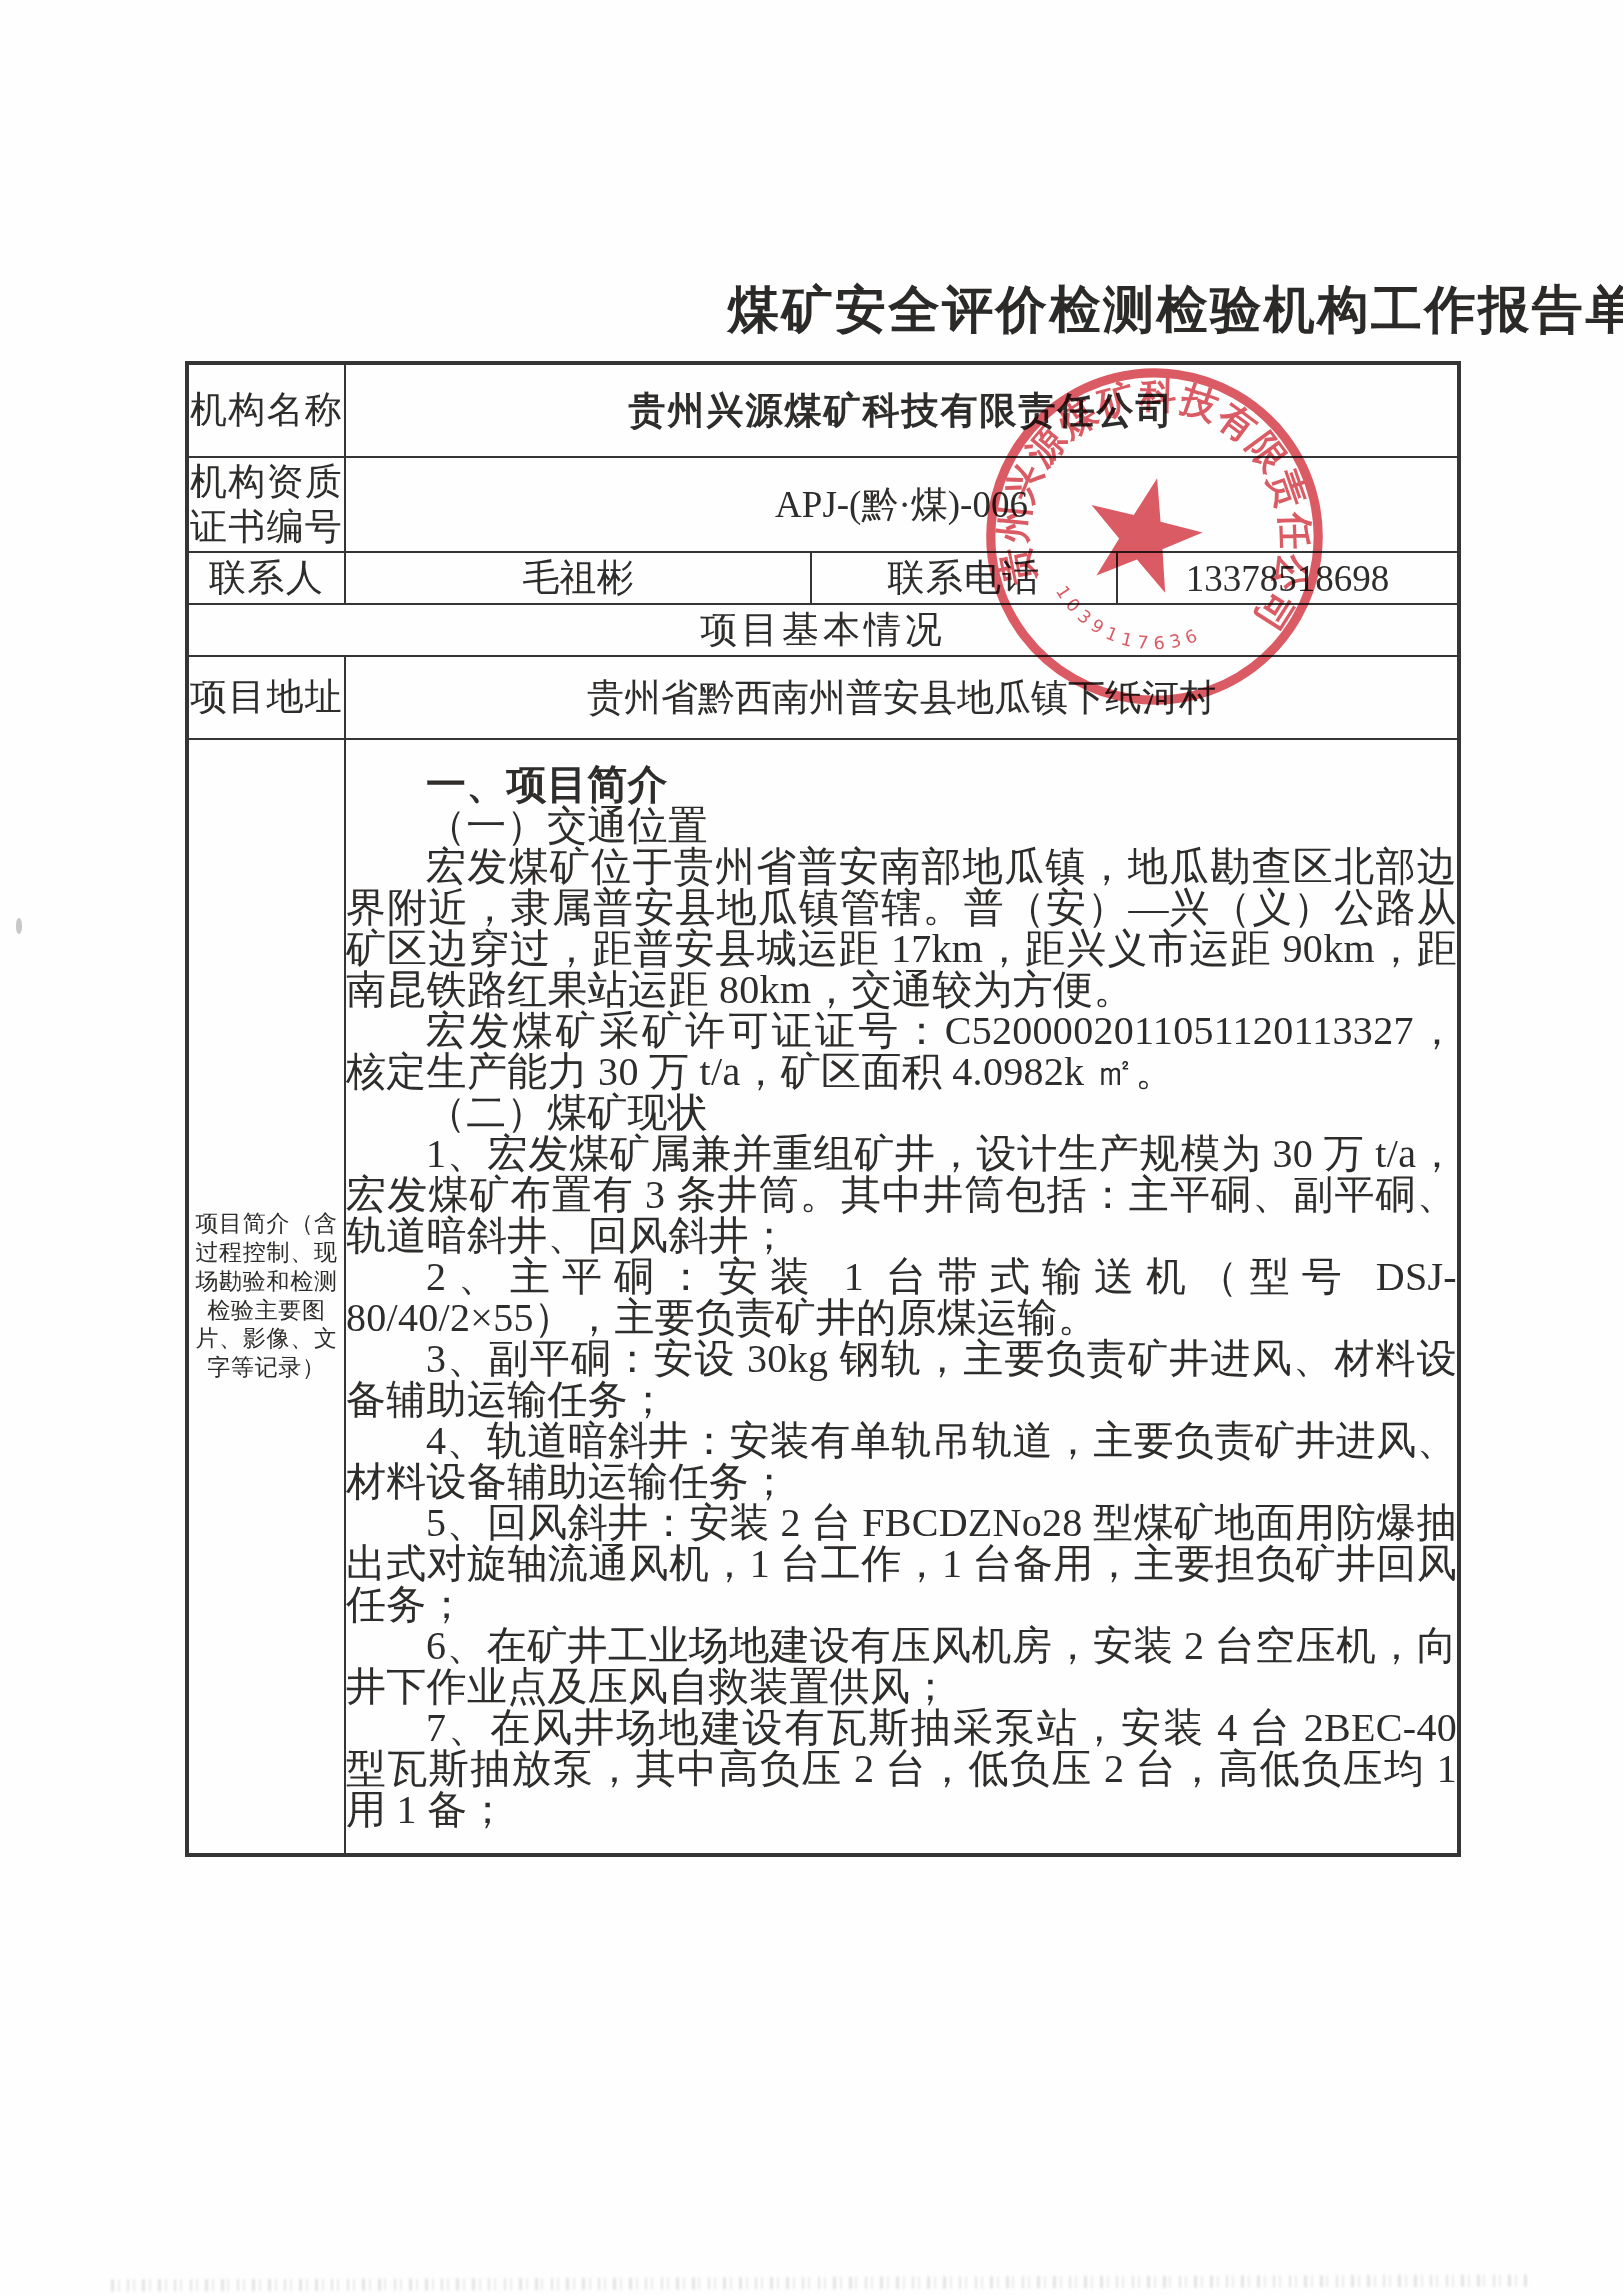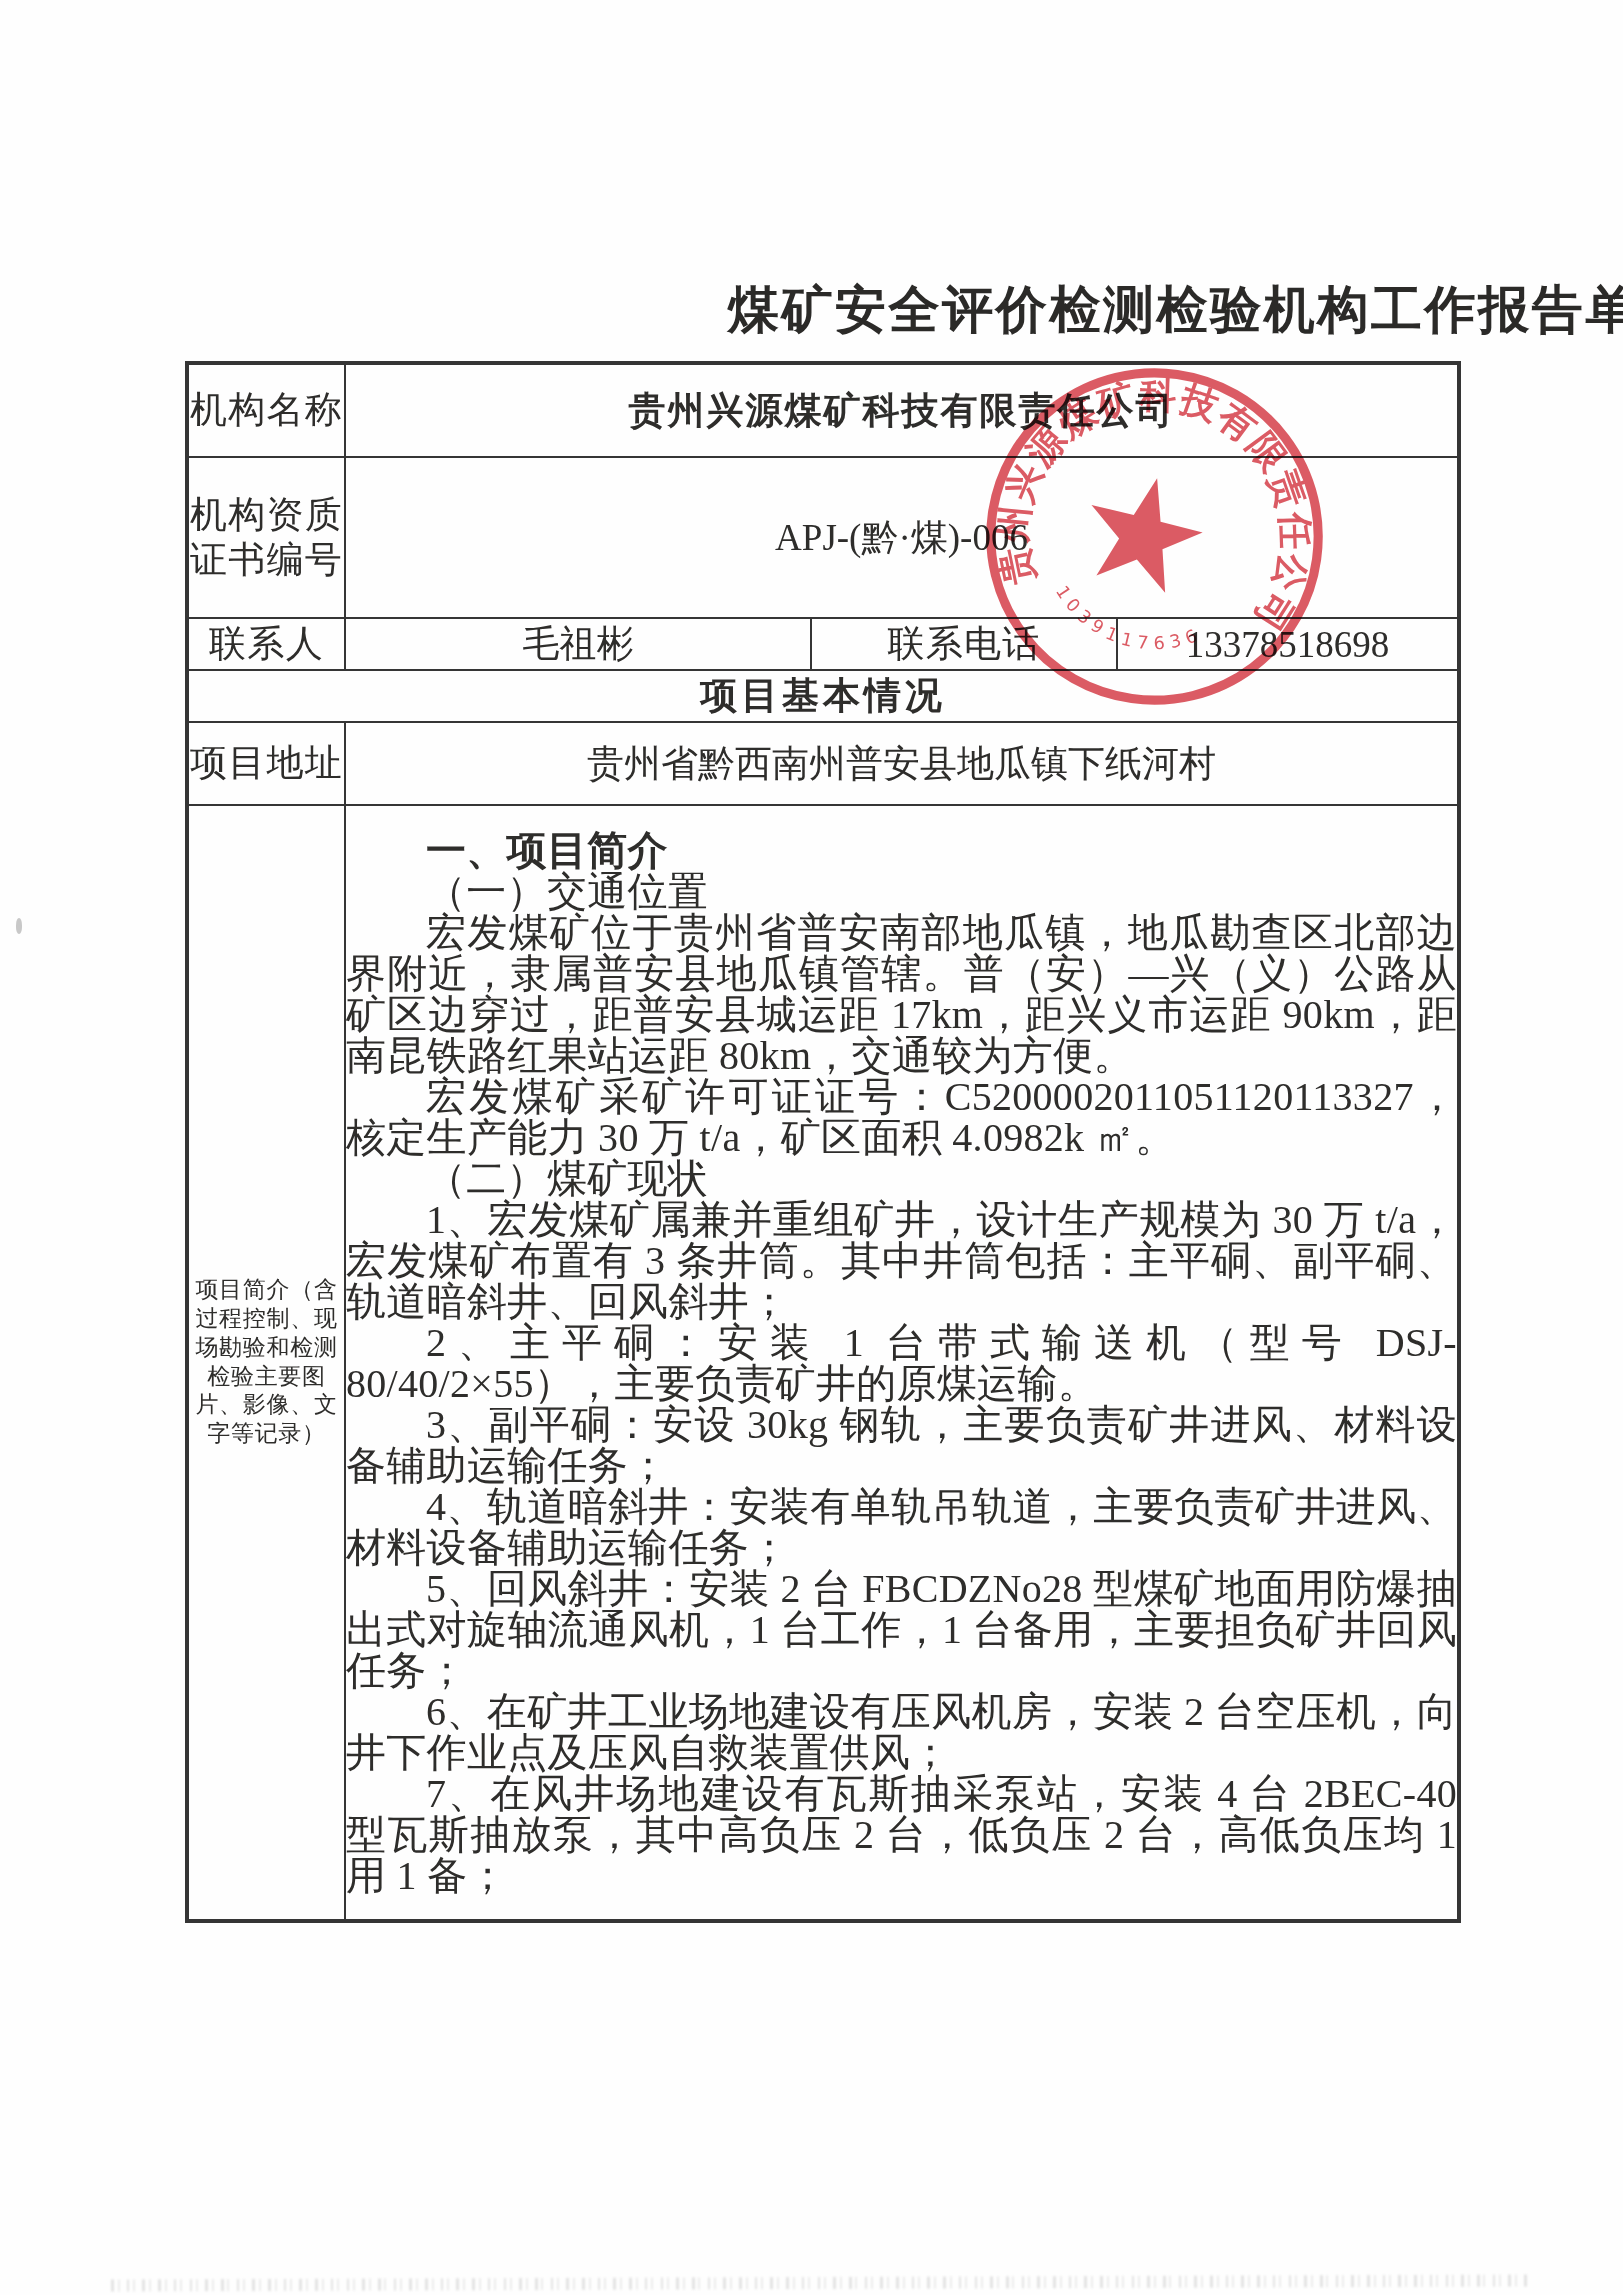--- a/index.html
+++ b/index.html
@@ -37,21 +37,21 @@
     line-height:1.2;
     letter-spacing:1.3px;
   }
   td.lbl-intro{
     padding:3.9px 19.6px;
     line-height:1.25;
     font-size:23px;
     letter-spacing:0.7px;
   }
   .val-bold{font-weight:bold;letter-spacing:2px;}
-  .section-row{font-weight:bold;letter-spacing:3.9px;}
+  .section-row{font-weight:normal;letter-spacing:3.9px;}
   td.body-cell{
     vertical-align:top;
     text-align:left;
     padding:29px 18.3px 0 10.5px;
   }
   .p, .p-head, .p-sub{
     margin:0;
     font-size:40px;
     line-height:41px;
     text-indent:2em;
@@ -96,21 +96,21 @@
       <col style="width:158px">
         <col style="width:466px">
         <col style="width:306px">
         <col style="width:342px">
     </colgroup>
     <tbody>
         <tr style="height:94px">
       <td class="lbl">机构名称</td>
       <td colspan="3" class="val-bold">贵州兴源煤矿科技有限责任公司</td>
     </tr>
-    <tr style="height:161px">
+    <tr style="height:95px">
       <td class="lbl">机构资质证书编号</td>
       <td colspan="3">APJ-(黔·煤)-006</td>
     </tr>
     <tr style="height:42px">
       <td class="lbl">联系人</td>
       <td>毛祖彬</td>
       <td class="lbl">联系电话</td>
       <td>13378518698</td>
     </tr>
     <tr style="height:46px">

